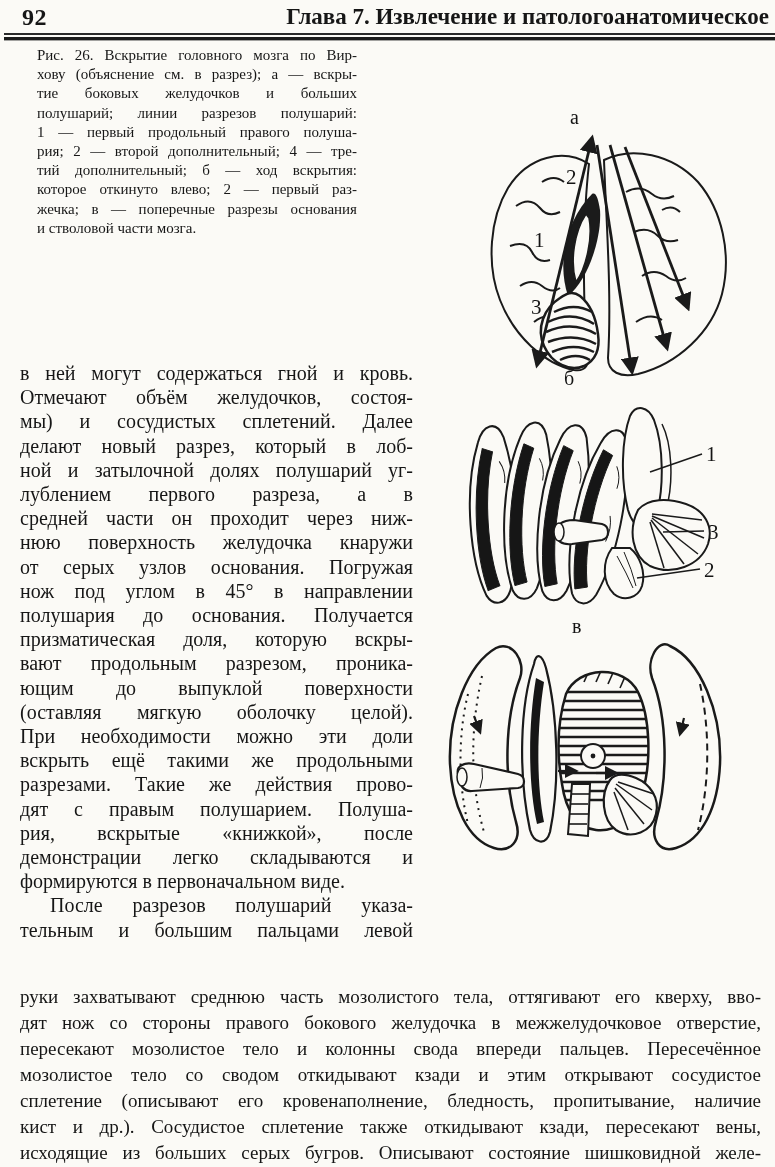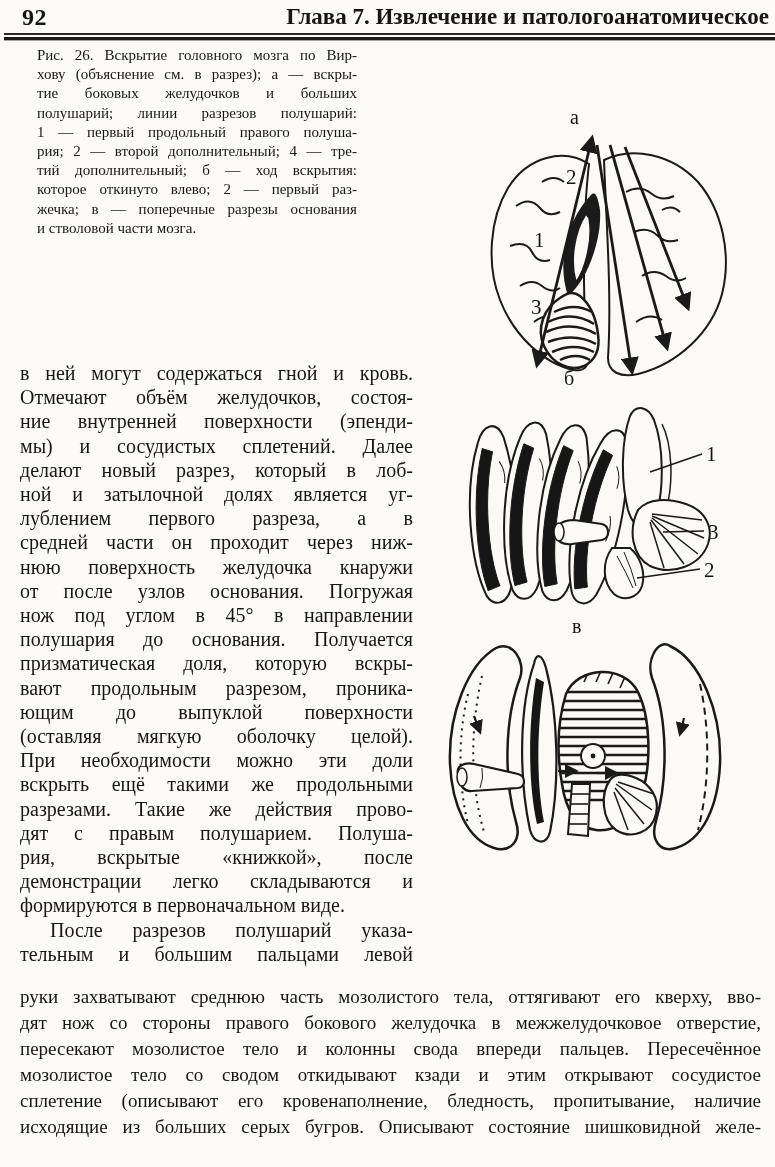--- a/index.html
+++ b/index.html
@@ -211,28 +211,27 @@
           <line x1="132" y1="170" x2="150" y2="170"></line>
       <line x1="132" y1="180" x2="150" y2="180"></line>
           <line x1="131" y1="190" x2="149" y2="190"></line>
         </g>
     </g>
   </svg>
 
   <div class="bodycol">
       <div class="tline">в ней могут содержаться гной и кровь.</div>
       <div class="tline">Отмечают объём желудочков, состоя-</div>
-      <div class="tline">ние внутренней поверхности (эпенди-</div>
       <div class="tline">мы) и сосудистых сплетений. Далее</div>
       <div class="tline">делают новый разрез, который в лоб-</div>
-      <div class="tline">ной и затылочной долях является уг-</div>
+      <div class="tline">ной и затылочной долях полушарий уг-</div>
       <div class="tline">лублением первого разреза, а в</div>
       <div class="tline">средней части он проходит через ниж-</div>
       <div class="tline">нюю поверхность желудочка кнаружи</div>
-      <div class="tline">от после узлов основания. Погружая</div>
+      <div class="tline">от серых узлов основания. Погружая</div>
       <div class="tline">нож под углом в 45° в направлении</div>
       <div class="tline">полушария до основания. Получается</div>
       <div class="tline">призматическая доля, которую вскры-</div>
       <div class="tline">вают продольным разрезом, проника-</div>
       <div class="tline">ющим до выпуклой поверхности</div>
       <div class="tline">(оставляя мягкую оболочку целой).</div>
       <div class="tline">При необходимости можно эти доли</div>
       <div class="tline">вскрыть ещё такими же продольными</div>
       <div class="tline">разрезами. Такие же действия прово-</div>
       <div class="tline">дят с правым полушарием. Полуша-</div>
@@ -242,16 +241,17 @@
       <div class="tline ln-indent">После разрезов полушарий указа-</div>
       <div class="tline">тельным и большим пальцами левой</div>
     </div>
 
   <div class="fullw">
       <div class="tline">руки захватывают среднюю часть мозолистого тела, оттягивают его кверху, вво-</div>
       <div class="tline">дят нож со стороны правого бокового желудочка в межжелудочковое отверстие,</div>
       <div class="tline">пересекают мозолистое тело и колонны свода впереди пальцев. Пересечённое</div>
       <div class="tline">мозолистое тело со сводом откидывают кзади и этим открывают сосудистое</div>
       <div class="tline">сплетение (описывают его кровенаполнение, бледность, пропитывание, наличие</div>
+      <div class="tline">кист и др.). Сосудистое сплетение также откидывают кзади, пересекают вены,</div>
       <div class="tline">исходящие из больших серых бугров. Описывают состояние шишковидной желе-</div>
     </div>
 
 </div>
 
 </body></html>

